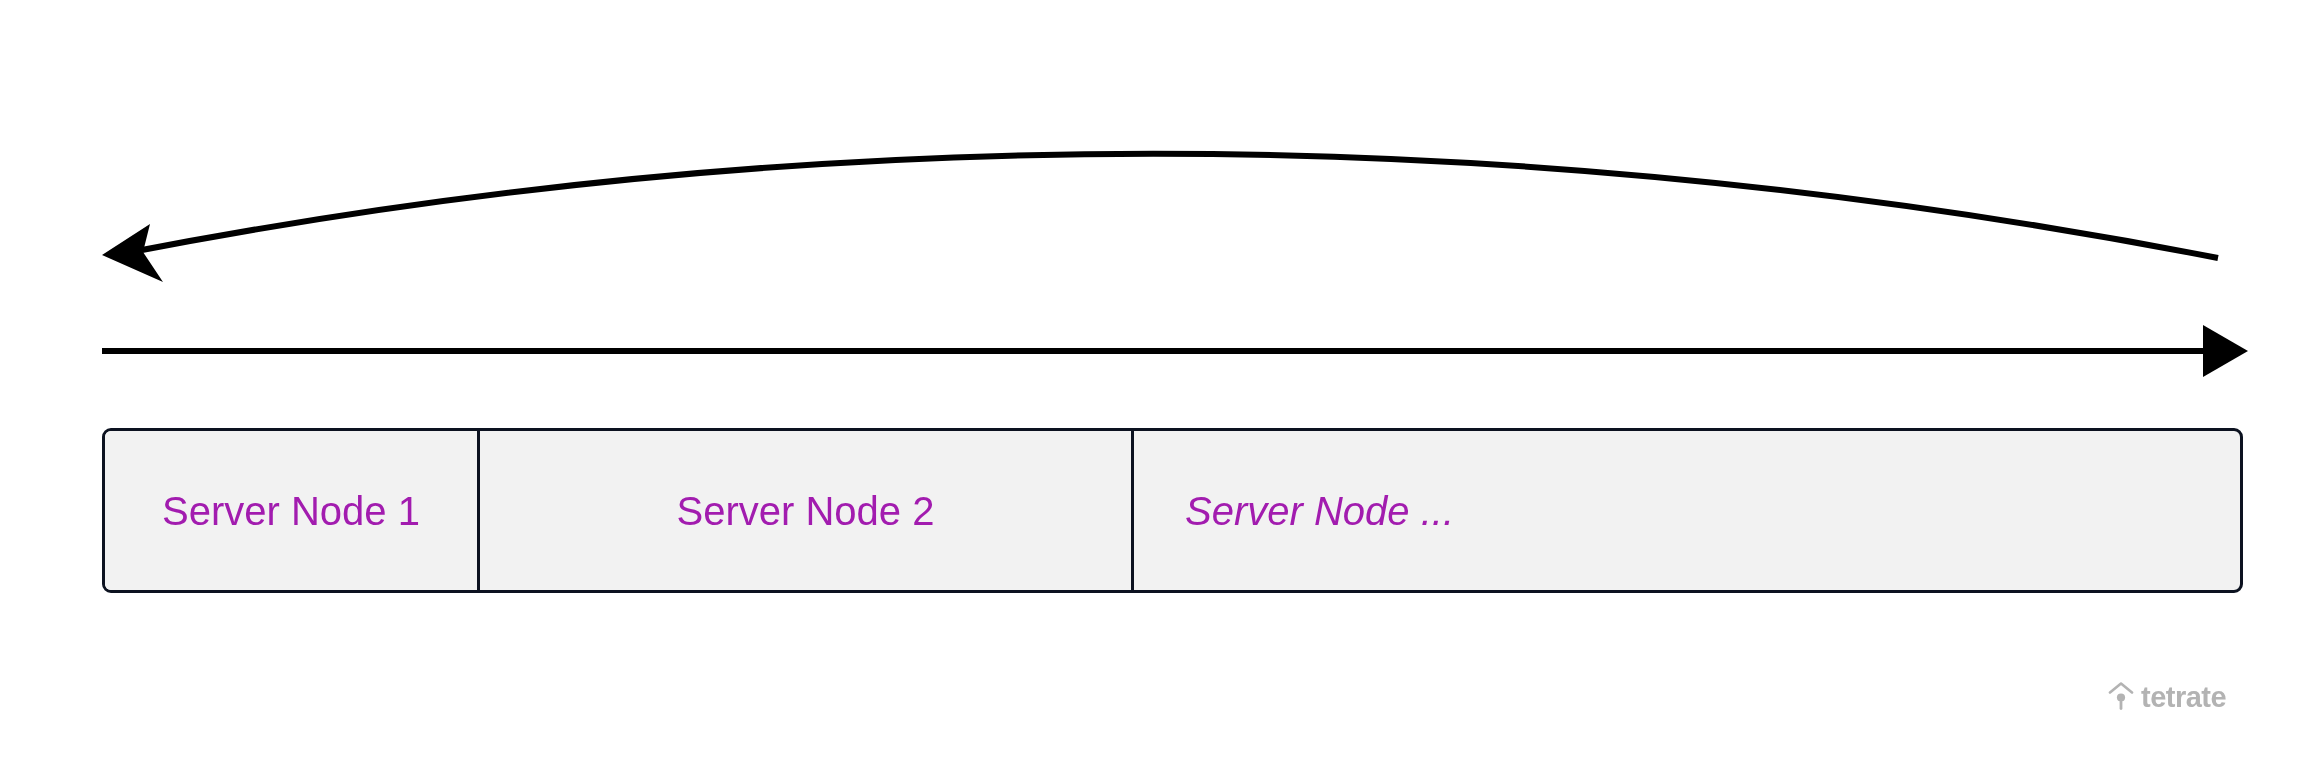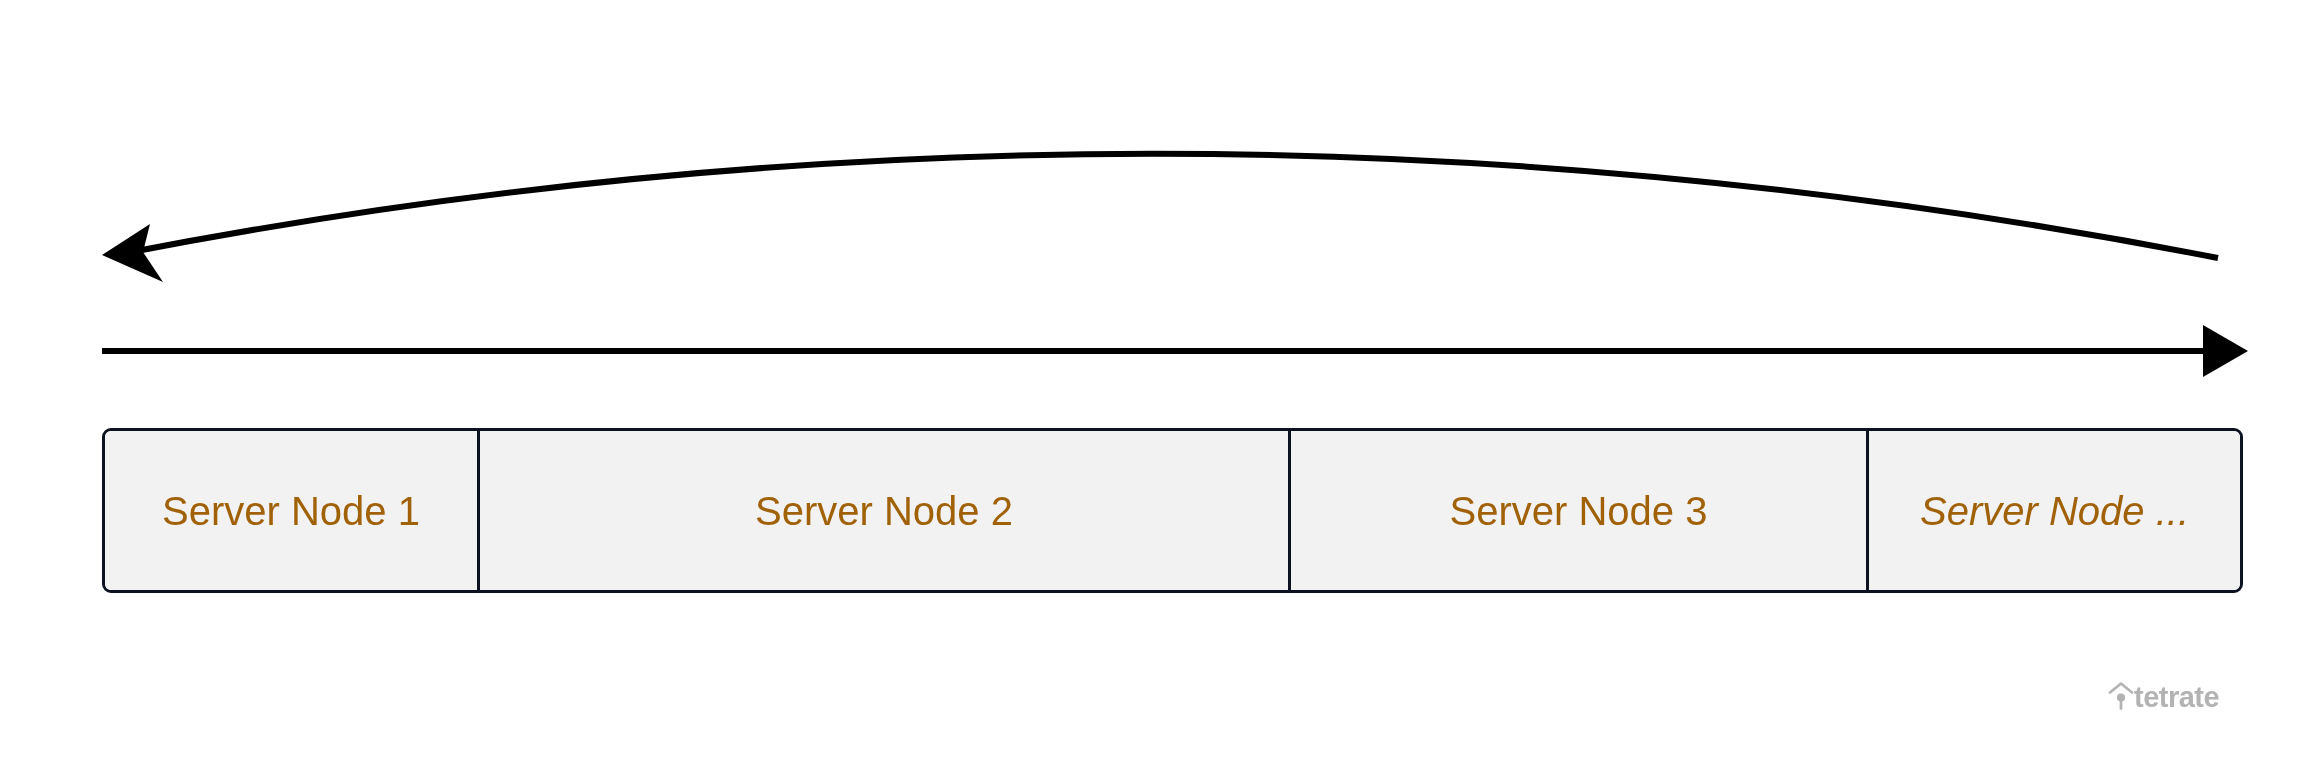--- a/index.html
+++ b/index.html
@@ -64,41 +64,42 @@
   .node-cell {
     box-sizing: border-box;
     height: 100%;
     display: flex;
     align-items: center;
     justify-content: center;
     background: #f2f2f2;
     border-right: 3px solid #0c1220;
     font-size: 40px;
     line-height: 46px;
-    color: #a16207;
+    color: #a21caf;
     white-space: nowrap;
     overflow: hidden;
   }
   .node-cell:last-child {
     border-right: none;
     font-style: italic;
   }
   .node-cell.w1 { width: 375px; }
-  .node-cell.w2 { width: 811px; }
+  .node-cell.w2 { width: 654px; }
   .node-cell.w3 { width: 578px; }
   .node-cell.w4 { width: 371px; }
 
   
   .brand {
     position: absolute;
     left: 2108px;
     top: 682px;
     display: flex;
     flex-direction: row;
     align-items: center;
+    gap: 7px;
     color: #b3b3b3;
   }
   .brand-mark {
     width: 26px;
     height: 30px;
     display: block;
   }
   .brand-name {
     font-size: 29px;
     line-height: 30px;
@@ -126,23 +127,20 @@
   </svg>
 
 
   <div class="node-bar">
     <div class="node-cell w1">
       <span>Server Node 1</span>
     </div>
     <div class="node-cell w2">
       <span>Server Node 2</span>
     </div>
-    <div class="node-cell w3">
-      <span>Server Node 3</span>
-    </div>
     <div class="node-cell w4">
       <span>Server Node ...</span>
     </div>
   </div>
 
   <div class="brand">
     <svg class="brand-mark" viewBox="0 0 26 30" xmlns="http://www.w3.org/2000/svg">
       <path d="M2 10.5 L13 1.5 L24 10.5" fill="none" stroke="#b3b3b3" stroke-width="2.6" stroke-linecap="round" stroke-linejoin="round"></path>
       <circle cx="13" cy="15.5" r="4.1" fill="#b3b3b3"></circle>
       <rect x="11.6" y="18.5" width="2.8" height="9.5" rx="1.4" fill="#b3b3b3"></rect>

